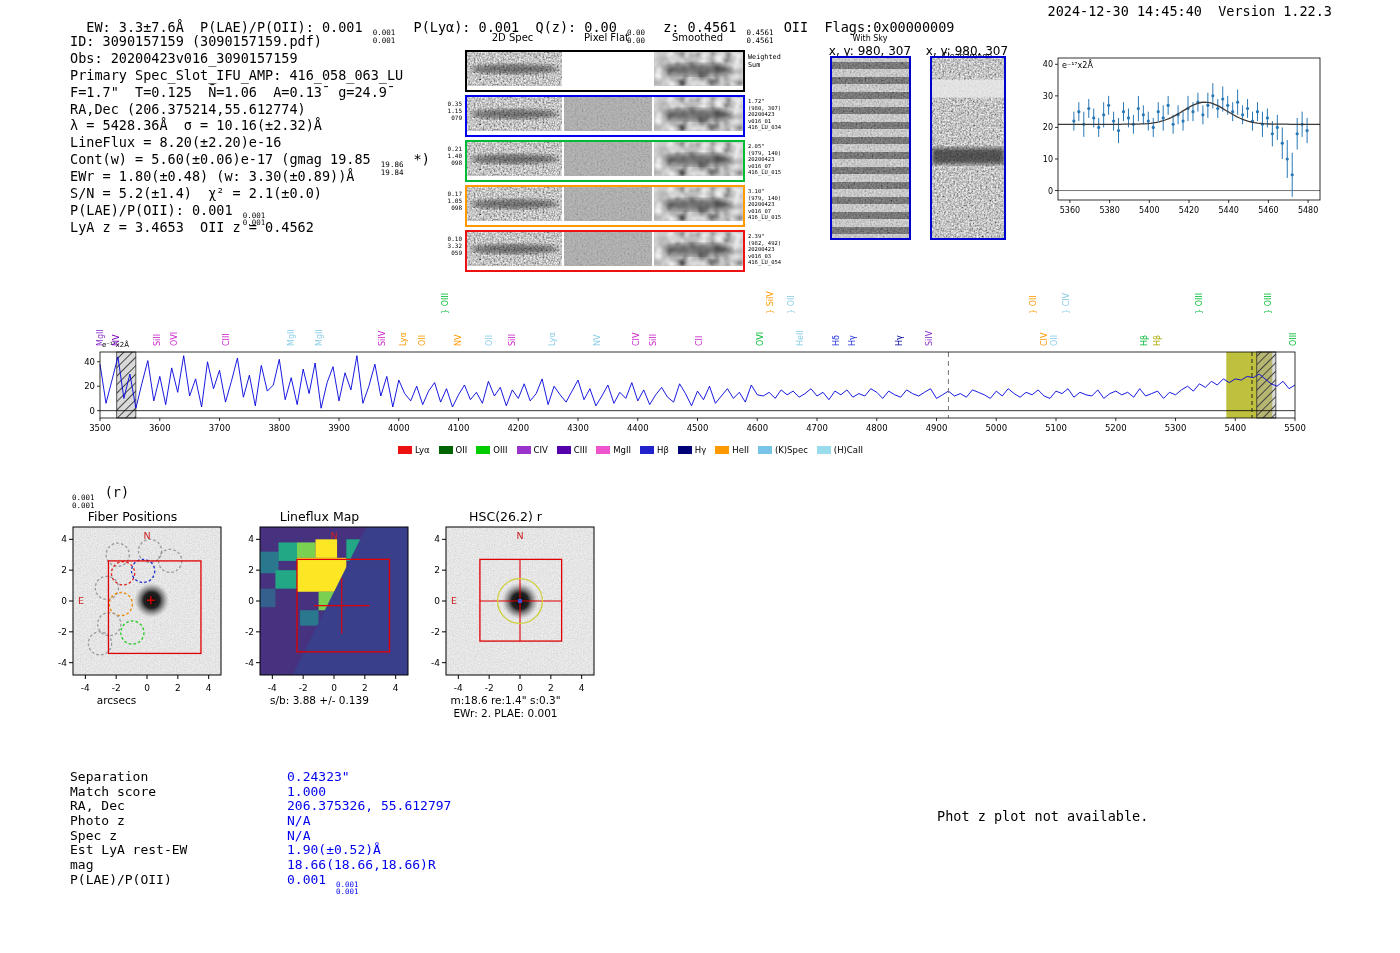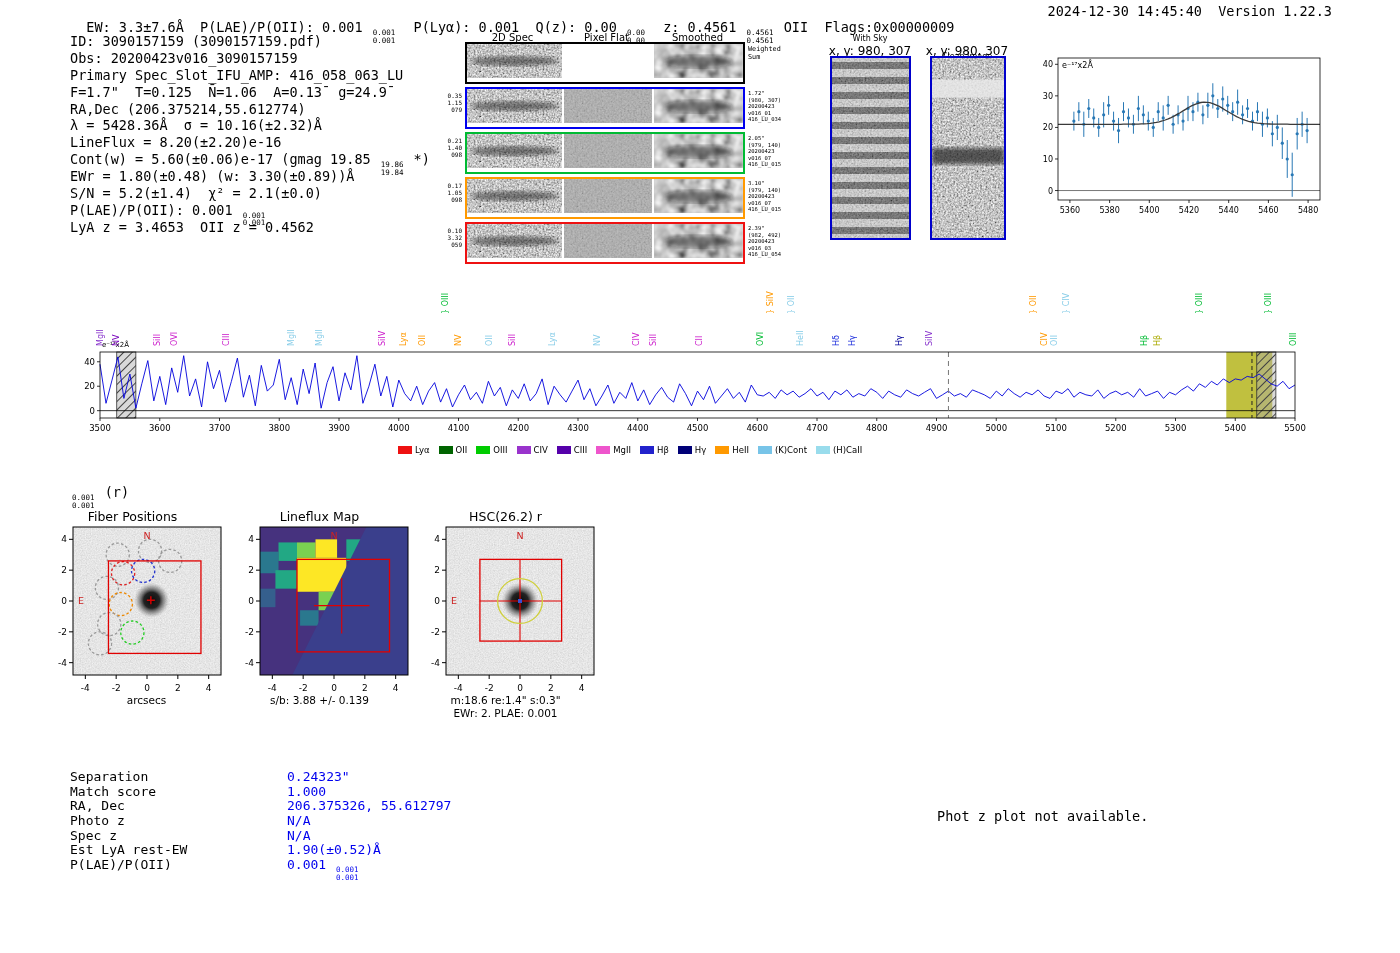--- a/index.html
+++ b/index.html
@@ -117,21 +117,21 @@
     <div class="iline"><span>EWr = 1.80(±0.48) (w: 3.30(±0.89))Å</span></div>
     <div class="iline"><span>S/N = 5.2(±1.4)  χ² = 2.1(±0.0)</span></div>
     <div class="iline"><span>P(LAE)/P(OII): 0.001 </span><span class="stack"><span>0.001</span><span>0.001</span></span></div>
     <div class="iline"><span>LyA z = 3.4653  OII z = 0.4562</span></div>
   </div>
 
 <div class="abs colhead" style="left:465px;width:95px">2D Spec</div>
 <div class="abs colhead" style="left:562px;width:89px">Pixel Flat</div>
 <div class="abs colhead" style="left:653px;width:89px">Smoothed</div>
 <div id="spec2drows" class="abs">
-    <div class="srow" style="border-color: rgb(0, 0, 0);">
+    <div class="srow" style="border-color: rgb(0, 0, 0); margin-top: 8px;">
       <div class="spanel p2d"><svg width="100%" height="100%" preserveAspectRatio="none">
           <rect width="100%" height="100%" fill="#bdbdbd"></rect>
           <rect width="100%" height="100%" filter="url(#fNoise)"></rect>
           <ellipse cx="50%" cy="50%" rx="46%" ry="5" fill="#151515" opacity="0.5" filter="url(#fBlur)"></ellipse>
         </svg></div>
       <div class="spanel pflat"><svg width="100%" height="100%" preserveAspectRatio="none">
           <rect width="100%" height="100%" fill="#ffffff"></rect>
         </svg></div>
       <div class="spanel psm"><svg width="100%" height="100%" preserveAspectRatio="none">
           <rect width="100%" height="100%" fill="#c4c4c4"></rect>
@@ -527,21 +527,21 @@
     <div class="lgitem">
       <span class="lgsw" style="background: rgb(0, 0, 119);"></span>
       <span class="lglabel">Hγ</span>
     </div>
     <div class="lgitem">
       <span class="lgsw" style="background: rgb(255, 153, 0);"></span>
       <span class="lglabel">HeII</span>
     </div>
     <div class="lgitem">
       <span class="lgsw" style="background: rgb(119, 196, 232);"></span>
-      <span class="lglabel">(K)Cont</span>
+      <span class="lglabel">(K)Spec</span>
     </div>
     <div class="lgitem">
       <span class="lgsw" style="background: rgb(153, 220, 236);"></span>
       <span class="lglabel">(H)CaII</span>
     </div>
   </div>
 
 <div id="hscdex" class="abs"><div class="iline"><span class="stack"><span>0.001</span><span>0.001</span></span><span> (r)</span></div></div>
 
 <div class="abs cuttitle" style="left:35px;width:195px">Fiber Positions</div>
@@ -676,27 +676,28 @@
     <line x1="34" x2="38" y1="47.16666666666667" y2="47.16666666666667" stroke="#000" stroke-width="1"></line>
     <text x="32" y="50.16666666666667" text-anchor="end" font-size="9">2</text>
     <line x1="173.66666666666669" x2="173.66666666666669" y1="152" y2="156" stroke="#000" stroke-width="1"></line>
     <text x="173.66666666666669" y="168" text-anchor="middle" font-size="9">4</text>
     <line x1="34" x2="38" y1="16.33333333333333" y2="16.33333333333333" stroke="#000" stroke-width="1"></line>
     <text x="32" y="19.33333333333333" text-anchor="end" font-size="9">4</text>
     <text x="112" y="16" text-anchor="middle" font-size="9.5" fill="#cc2222">N</text>
     <text x="46" y="81" text-anchor="middle" font-size="9.5" fill="#cc2222">E</text>
   </svg>
 
-<div class="abs cutcap" style="left:49px;top:694px;width:195px">arcsecs</div>
+<div class="abs cutcap" style="left:19px;top:694px;width:195px">arcsecs</div>
 <div class="abs cutcap" style="left:222px;top:694px;width:195px">s/b: 3.88 +/- 0.139</div>
 <div class="abs cutcap" style="left:408px;top:694px;width:195px">m:18.6 re:1.4" s:0.3"</div>
 <div class="abs cutcap" style="left:408px;top:707px;width:195px">EWr: 2. PLAE: 0.001</div>
 
 <div id="matchtable" class="abs">
     <div class="mrow"><span class="mlabel">Separation</span><span class="mvalue">0.24323"</span></div>
     <div class="mrow"><span class="mlabel">Match score</span><span class="mvalue">1.000</span></div>
     <div class="mrow"><span class="mlabel">RA, Dec</span><span class="mvalue">206.375326, 55.612797</span></div>
     <div class="mrow"><span class="mlabel">Photo z</span><span class="mvalue">N/A</span></div>
     <div class="mrow"><span class="mlabel">Spec z</span><span class="mvalue">N/A</span></div>
     <div class="mrow"><span class="mlabel">Est LyA rest-EW</span><span class="mvalue">1.90(±0.52)Å</span></div>
+    <div class="mrow"><span class="mlabel">mag</span><span class="mvalue">18.66(18.66,18.66)R</span></div>
     <div class="mrow"><span class="mlabel">P(LAE)/P(OII)</span><span class="mvalue">0.001 </span><span class="stack"><span>0.001</span><span>0.001</span></span></div>
   </div>
 <div id="photz" class="abs">Phot z plot not available.</div>
 
 </body></html>

